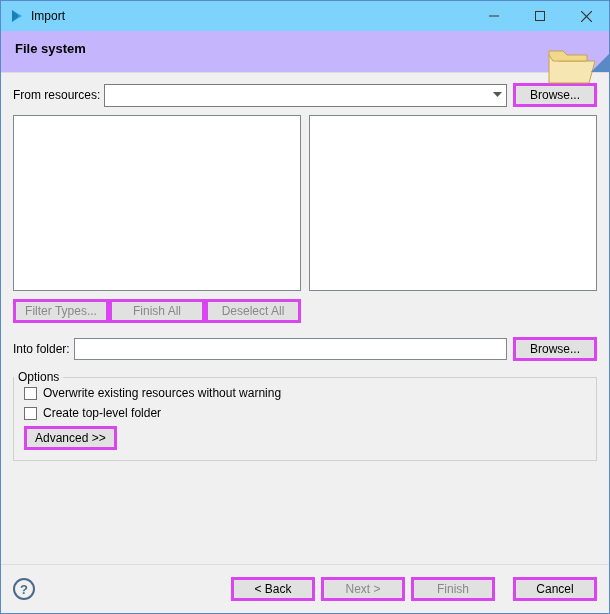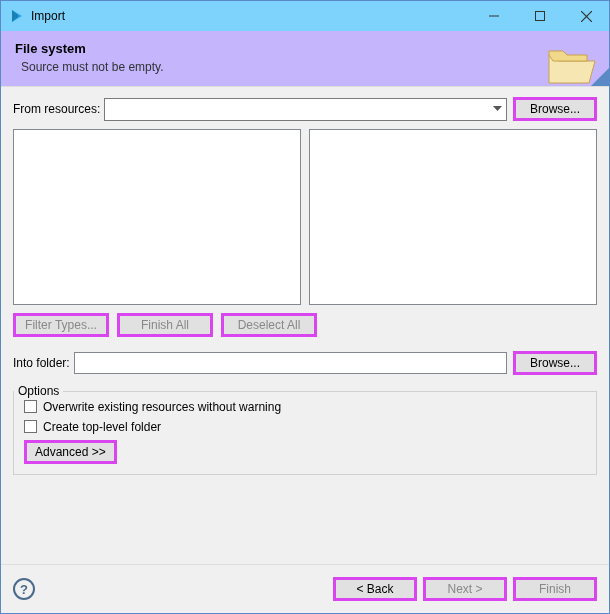--- a/index.html
+++ b/index.html
@@ -103,21 +103,21 @@
     display: flex;
     gap: 8px;
     margin-bottom: 8px;
   }
   .pane {
     flex: 1;
     height: 176px;
     border: 1px solid #828790;
     background: #fff;
   }
-  .btnrow { display:flex; gap:8px; margin-bottom: 14px; }
+  .btnrow { display:flex; gap:0; margin-bottom: 14px; }
   .btnrow .btn { min-width: 96px; }
   
   .textinput {
     flex:1;
     height: 22px;
     border: 1px solid #828790;
     background:#fff;
     font:inherit;
     padding: 2px 4px;
     margin-right: 6px;
@@ -130,21 +130,21 @@
     margin-top: 8px;
     position: relative;
   }
   .group-title {
     position: absolute;
     top: -8px; left: 0;
     background: #f0f0f0;
     padding: 0 4px;
     font-size: 12px;
   }
-  .chk { display:flex; align-items:flex-start; margin-bottom: 6px; font-size:12px; }
+  .chk { display:flex; align-items:flex-end; margin-bottom: 6px; font-size:12px; }
   .chk .box {
     width:13px;height:13px;border:1px solid #707070;background:#fff;margin-right:6px;
   }
   .advbtn { margin-top:4px; }
 
   
   .footer {
     border-top: 1px solid #ddd;
     padding: 12px 12px;
     display:flex;
@@ -189,21 +189,20 @@
     <svg viewBox="0 0 11 11">
         <line x1="0" y1="0" x2="11" y2="11" stroke="#333" stroke-width="1.2"></line>
         <line x1="11" y1="0" x2="0" y2="11" stroke="#333" stroke-width="1.2"></line>
       </svg>
   </div>
 </div>
 
 <div class="banner">
   <div class="banner-left">
     <div class="banner-title">File system</div>
-    <div class="banner-sub">Source must not be empty.</div>
   </div>
   <div class="banner-icon">
     <svg viewBox="0 0 54 54">
       <path d="M4 16 L4 44 L44 44 L50 22 L14 22 Z" fill="#f6e7b2" stroke="#caa24b" stroke-width="1"></path>
       <path d="M4 16 L4 12 L18 12 L22 16 L42 16 L42 22 L8 22 Z" fill="#f0d98a" stroke="#caa24b" stroke-width="1"></path>
     </svg>
   </div>
   <div class="banner-corner"></div>
 </div>
 
@@ -253,13 +252,14 @@
   </div>
 
 </div>
 
 <div class="footer">
   <div class="help">?</div>
   <span class="spacer"></span>
   <button class="btn">&lt; Back</button>
   <button class="btn disabled">Next &gt;</button>
   <button class="btn disabled">Finish</button>
+  <button class="btn" style="margin-left:18px">Cancel</button>
 </div>
 
 </body></html>

